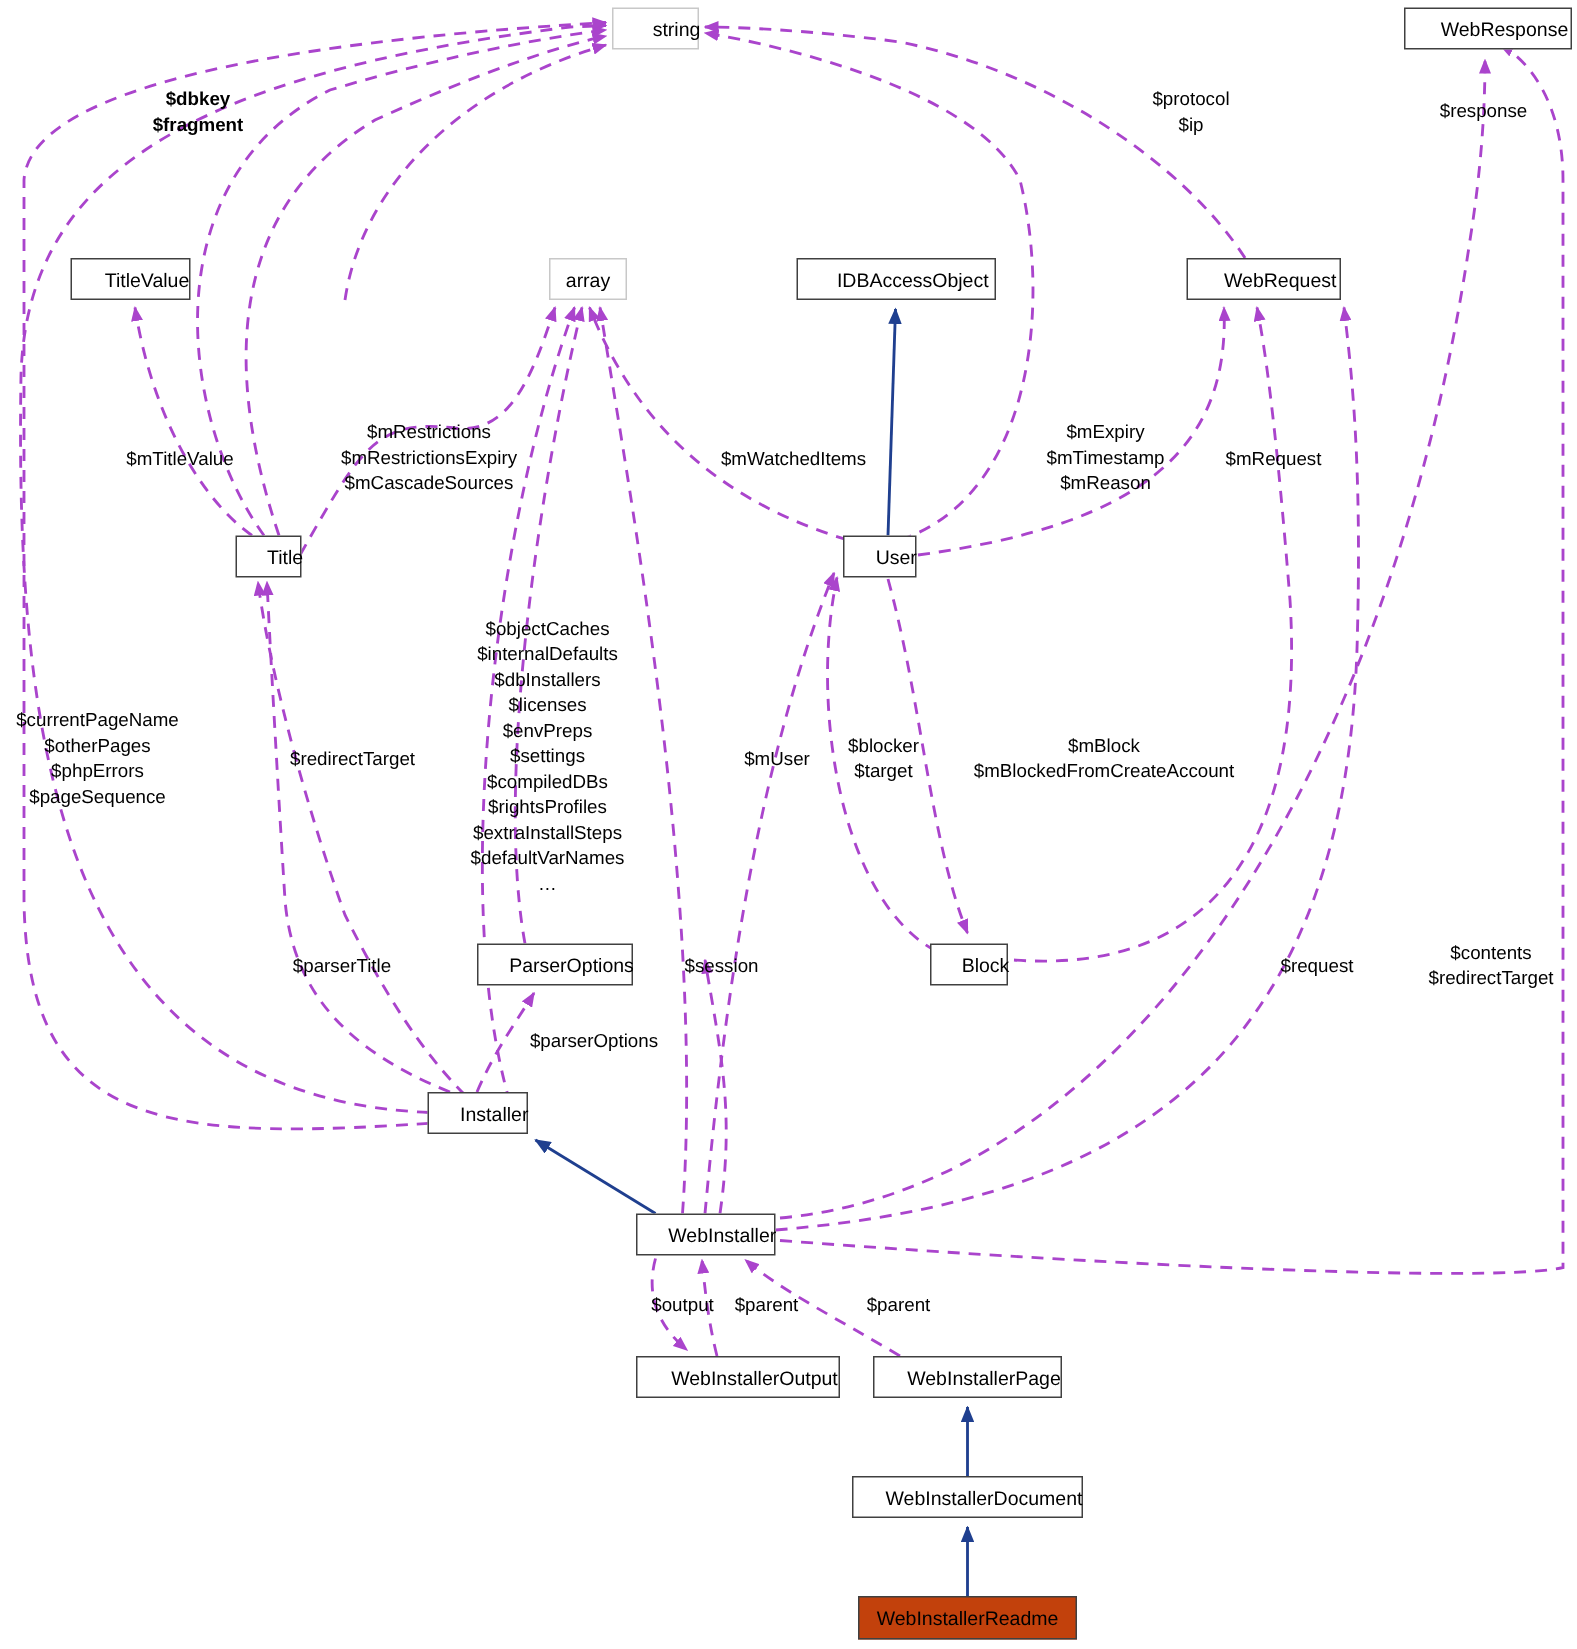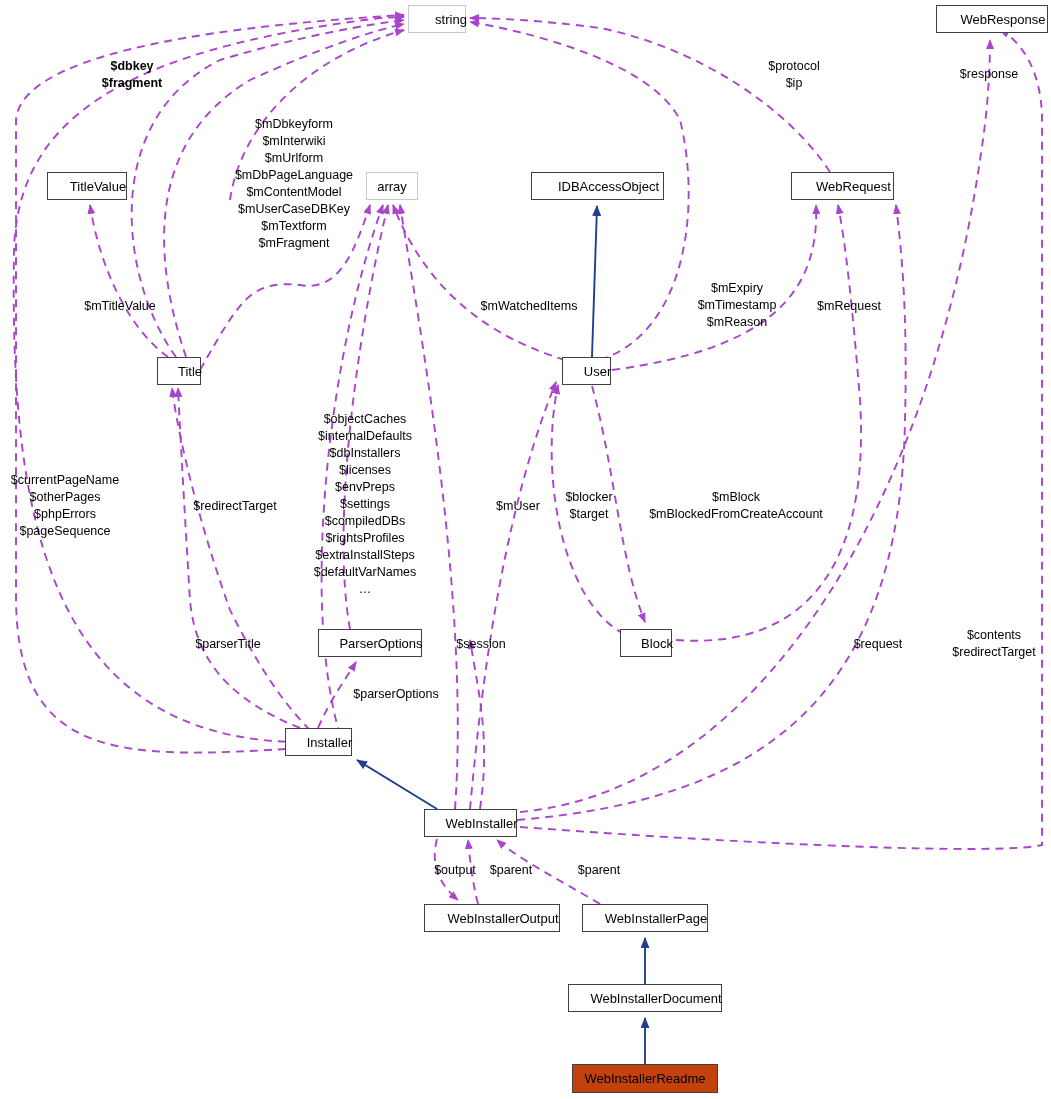--- a/index.html
+++ b/index.html
@@ -140,28 +140,23 @@
   </div>
   <div class="node hl" style="left:572px;top:1064px;width:146px;height:29px;">
     <span>WebInstallerReadme</span>
   </div>
 
   <div class="elabel" style="left:132px;top:58px;font-weight:bold;">$dbkey
 $fragment</div>
   <div class="elabel" style="left:794px;top:58px;">$protocol
 $ip</div>
   <div class="elabel" style="left:989px;top:66px;">$response</div>
-  <div class="elabel" style="left:294px;top:116px;">$mDbkeyform
-$mInterwiki
-$mUrlform
-$mDbPageLanguage
-$mContentModel
-$mUserCaseDBKey
-$mTextform
-$mFragment</div>
+  <div class="elabel" style="left:286px;top:280px;">$mRestrictions
+$mRestrictionsExpiry
+$mCascadeSources</div>
   <div class="elabel" style="left:120px;top:298px;">$mTitleValue</div>
   <div class="elabel" style="left:529px;top:298px;">$mWatchedItems</div>
   <div class="elabel" style="left:737px;top:280px;">$mExpiry
 $mTimestamp
 $mReason</div>
   <div class="elabel" style="left:849px;top:298px;">$mRequest</div>
   <div class="elabel" style="left:365px;top:411px;">$objectCaches
 $internalDefaults
 $dbInstallers
 $licenses

